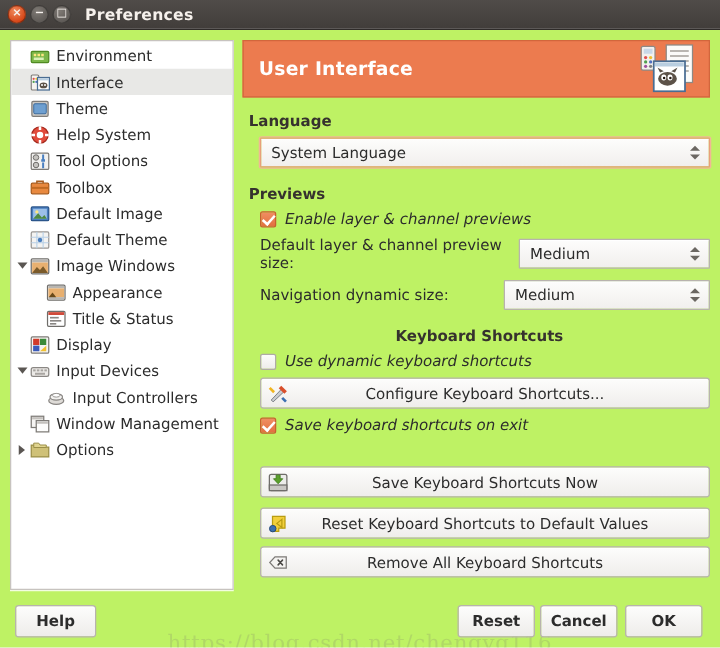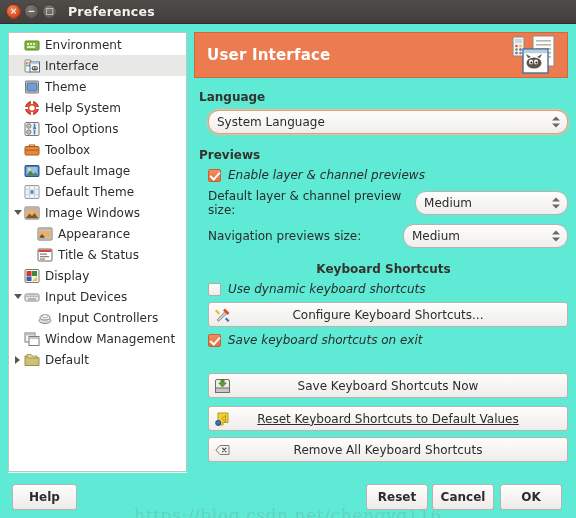--- a/index.html
+++ b/index.html
@@ -38,21 +38,21 @@
   .wtitle {
     margin-left: 11px;
     color: #f6f1ec; font-size: 12.5px; font-weight: bold;
     letter-spacing: .2px;
   }
 
   
   .body {
     position: absolute; left: 0; top: 24px;
     width: 576px; height: 494px;
-    background: #5eead4;
+    background: #bef264;
   }
 
   
   .sidebar {
     position: absolute; left: 8px; top: 8px;
     width: 179px; height: 440px;
     background: #ffffff;
     border: 1px solid #c7c3bf;
     box-shadow: 0 1px 0 rgba(255,255,255,.8);
     overflow: hidden;
@@ -119,21 +119,21 @@
     margin: 12px 0 6px 5px;
   }
   .indent-block { margin-left: 14px; }
 
   
   .combo {
     position: relative;
     height: 24px;
     background: linear-gradient(to bottom, #fdfdfc 0%, #f1efed 100%);
     border: 1px solid #b8b3ae;
-    border-radius: 11px;
+    border-radius: 1px;
     display: flex; align-items: center;
     font-size: 12px; color: #2c2c2c;
     padding-left: 8px;
     box-shadow: inset 0 1px 0 rgba(255,255,255,.9);
   }
   .combo.focus {
     border-color: #e8a07a;
     box-shadow: inset 0 1px 0 rgba(255,255,255,.9), 0 0 0 1px #f0b894;
   }
   .spin {
@@ -408,21 +408,21 @@
           <span class="rlbl">Window Management</span>
         </div>
         <div class="row">
           <span class="expander closed">
             <i></i>
           </span>
           <span class="tico"><svg width="16" height="16" viewBox="0 0 16 16">
               <path d="M1 4 L6 4 L7.3 5.6 L15 5.6 L15 13.5 L1 13.5 Z" fill="#cfc178" stroke="#9b8f48" stroke-width="1"></path>
               <path d="M3 2.5 L7 2.5 L8 4 L13 4 L13 6 L3 6 Z" fill="#e0d48f" stroke="#9b8f48" stroke-width=".8"></path>
             </svg></span>
-          <span class="rlbl">Default</span>
+          <span class="rlbl">Options</span>
         </div>
       </div>
 
     <div class="pane">
 
       <div class="banner">
         <h2>User Interface</h2>
         <div class="banner-icons">
           <svg width="52" height="44" viewBox="0 0 52 44">
 
@@ -481,21 +481,21 @@
         <span class="combo">
           <span>Medium</span>
           <span class="spin">
               <i class="up"></i>
               <i class="down"></i>
             </span>
         </span>
       </div>
 
       <div class="lrow">
-        <span class="lab">Navigation previews size:</span>
+        <span class="lab">Navigation dynamic size:</span>
         <span class="combo">
           <span>Medium</span>
           <span class="spin">
               <i class="up"></i>
               <i class="down"></i>
             </span>
         </span>
       </div>
 
       <div class="section-title" style="margin-top:14px;text-align:center;">Keyboard Shortcuts</div>
@@ -526,21 +526,21 @@
         <span class="bico">
           <svg width="17" height="17" viewBox="0 0 17 17">
             <rect x="1.5" y="2" width="14" height="13" rx="1.5" fill="#ececea" stroke="#6f6d6a" stroke-width="1"></rect>
             <rect x="1.5" y="10.5" width="14" height="4.5" fill="#c9c7c4" stroke="#6f6d6a" stroke-width="1"></rect>
             <path d="M8.5 9.5 L4.8 5.5 L6.9 5.5 L6.9 2.6 L10.1 2.6 L10.1 5.5 L12.2 5.5 Z" fill="#5aa02c" stroke="#3d7a18" stroke-width=".7"></path>
           </svg>
         </span>
         <span>Save Keyboard Shortcuts Now</span>
       </div>
 
-      <div class="wbtn-row" style="margin-top:8px;text-decoration:underline;">
+      <div class="wbtn-row" style="margin-top:8px;">
         <span class="bico">
           <svg width="17" height="17" viewBox="0 0 17 17">
             <path d="M4 2.5 L14 2.5 L14 12 L9 12 L9 14.5 L4 14.5 Z" fill="#f2cf3a" stroke="#b89c12" stroke-width="1"></path>
             <path d="M11.5 5 L7.5 8.2 L11.5 11.4 Z" fill="#f2cf3a" stroke="#b89c12" stroke-width="1"></path>
             <circle cx="4.2" cy="12.4" r="2.6" fill="#3a6fb0" stroke="#25497a" stroke-width=".8"></circle>
           </svg>
         </span>
         <span>Reset Keyboard Shortcuts to Default Values</span>
       </div>
 

